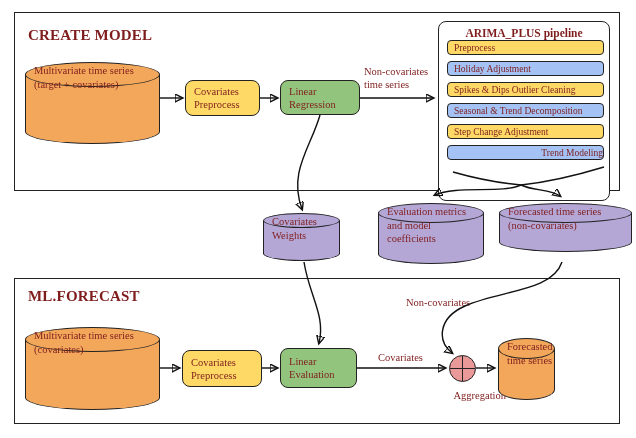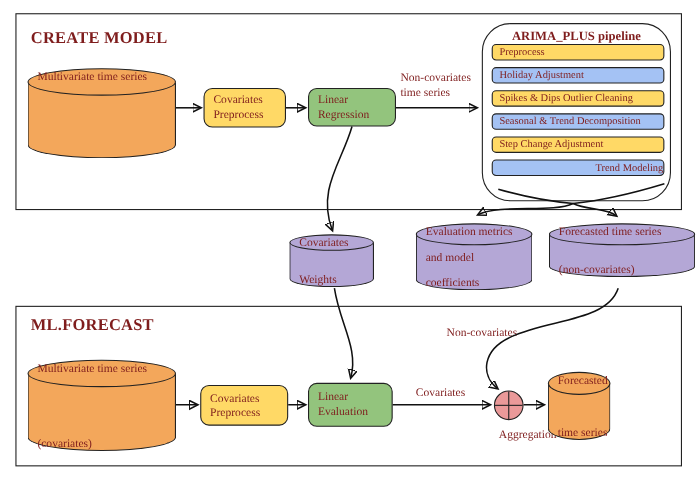--- a/index.html
+++ b/index.html
@@ -16,27 +16,27 @@
   .yellow{background:#FFD966;}
   .green{background:#93C47D;}
   
   .cyl{position:absolute;}
   .cyl-top{position:absolute;left:0;right:0;top:0;height:calc(var(--ry)*2);
            background:var(--c);border:1.3px solid #222;border-radius:50%;z-index:2;box-sizing:border-box;}
   .cyl-body{position:absolute;left:0;right:0;top:var(--ry);bottom:0;background:var(--c);
             border:1.3px solid #222;border-top:none;z-index:1;box-sizing:border-box;
             border-radius:0 0 50% 50% / 0 0 var(--ry) var(--ry);}
   .cyl-label{position:absolute;left:9px;right:2px;top:2px;bottom:0;z-index:3;
-             display:flex;flex-direction:column;justify-content:space-between;
+             display:flex;flex-direction:column;justify-content:flex-start;
              font-size:10.5px;line-height:13.5px;}
   .orange{--c:#F3A75B;}
   .purple{--c:#B4A7D6;}
   
-  .pipeline{position:absolute;left:438px;top:21px;width:172px;height:162px;
-            border:1.6px solid #222;border-radius:26px;background:#fff;box-sizing:border-box;}
+  .pipeline{position:absolute;left:438px;top:21px;width:172px;height:180px;
+            border:1.6px solid #222;border-radius:8px;background:#fff;box-sizing:border-box;}
   .pipeline-title{position:absolute;left:0;right:0;top:5px;text-align:center;
                   font-size:11.5px;font-weight:bold;}
   .pstep{position:absolute;left:8px;width:157px;height:15px;border:1.2px solid #222;
          border-radius:4px;display:flex;align-items:center;padding-left:6px;
          font-size:9.5px;box-sizing:border-box;white-space:nowrap;overflow:hidden;}
   
   .edge-label{position:absolute;font-size:10.5px;line-height:12.5px;}
   
   .agg-circle{position:absolute;left:449px;top:355px;width:27px;height:27px;border-radius:50%;
               background:#EA9999;border:1.4px solid #222;overflow:hidden;box-sizing:border-box;}
@@ -54,20 +54,21 @@
   <div class="section-title" style="left:28px;top:27px;">CREATE MODEL</div>
 
   <div class="section-box" style="left:14px;top:278px;width:604px;height:144px;"></div>
   <div class="section-title" style="left:28px;top:288px;">ML.FORECAST</div>
 
   <div class="cyl orange" style="left:25px;top:62px;width:135px;height:82px;--ry:12.5px;">
     <div class="cyl-top"></div>
     <div class="cyl-body"></div>
     <div class="cyl-label">
       <div>Multivariate time series</div>
+      <div>(target + covariates)</div>
     </div>
   </div>
 
   <div class="pbox yellow" style="left:185px;top:80px;width:75px;height:36px;">
     <div>Covariates</div>
     <div>Preprocess</div>
   </div>
 
   <div class="pbox green" style="left:280px;top:80px;width:80px;height:35px;">
     <div>Linear</div>

